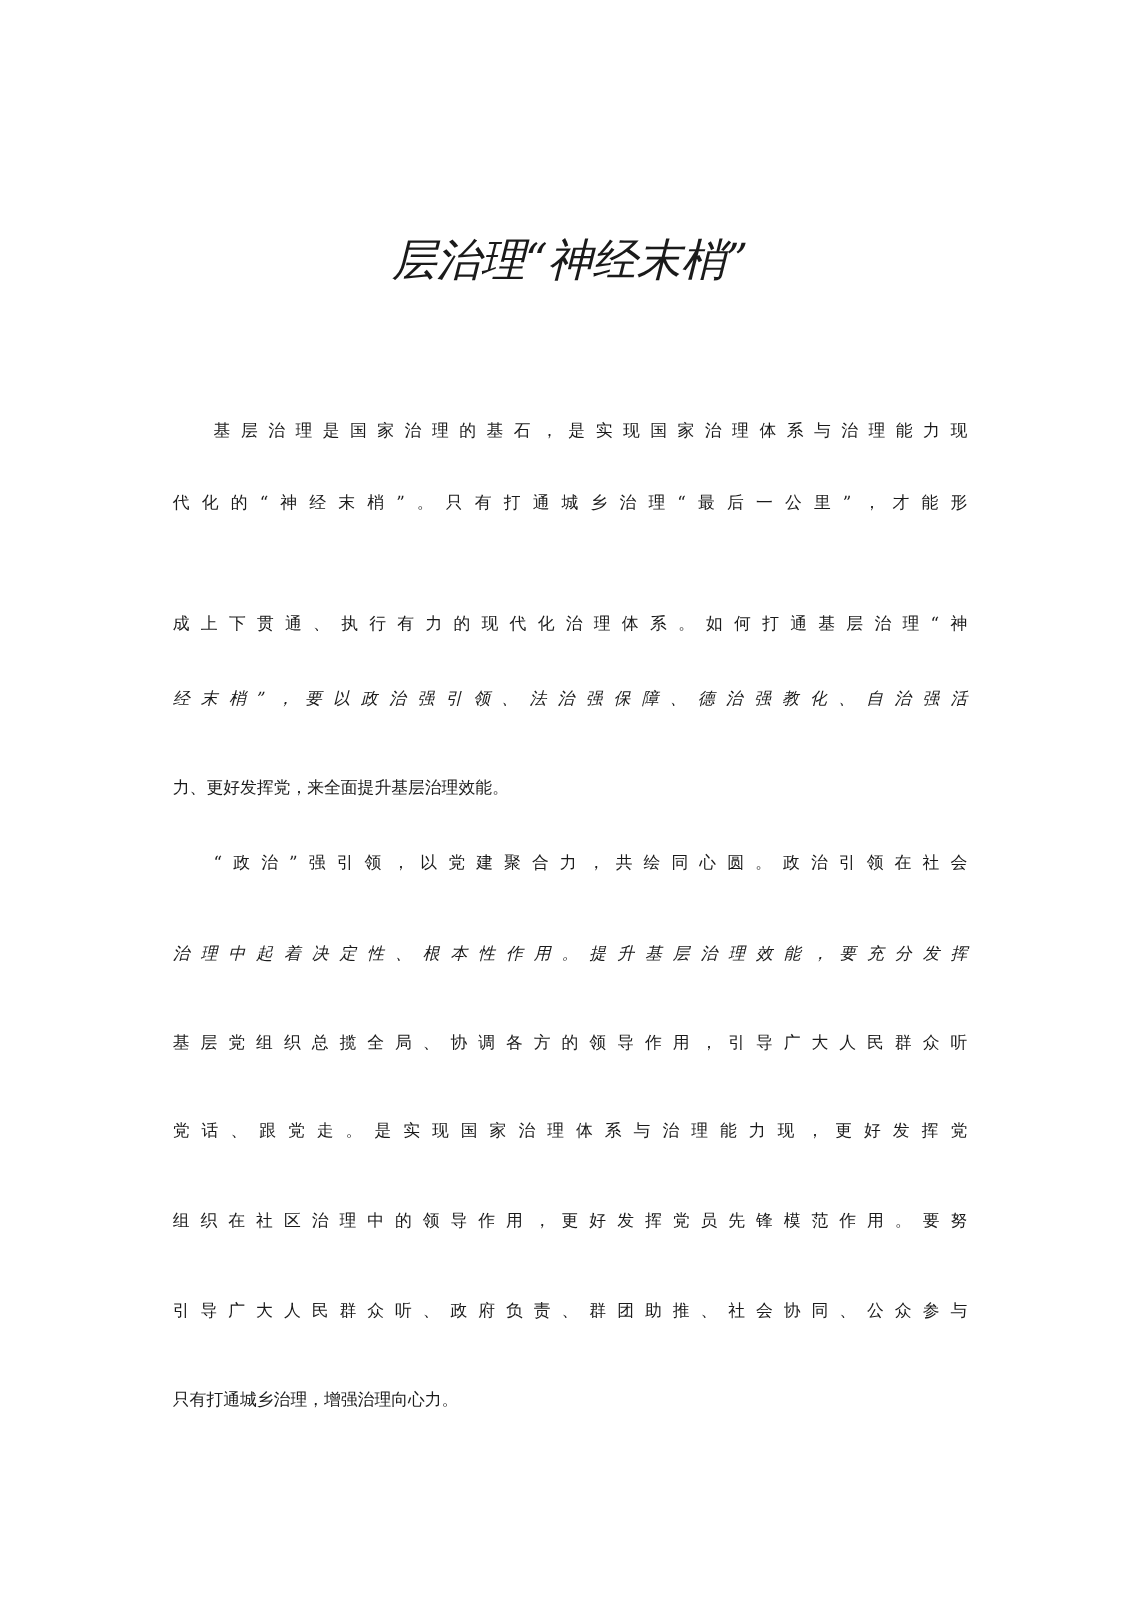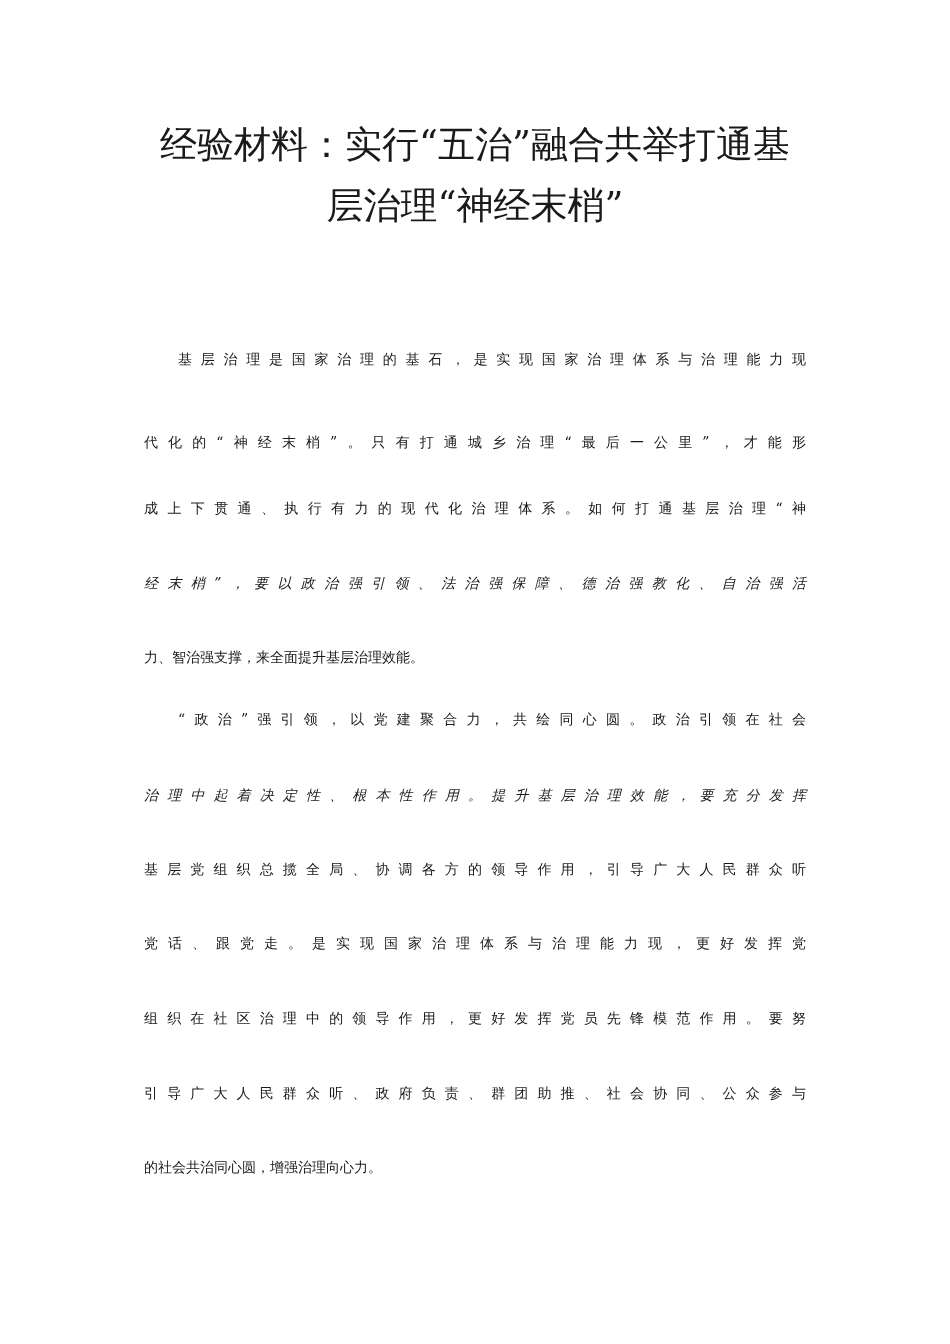--- a/index.html
+++ b/index.html
@@ -47,34 +47,33 @@
     }
     .body-line.last {
       text-align-last: left;
     }
   </style>
 </head>
 <body>
 
 <div class="page">
 
-  <div class="title-line" style="top:123px;">经验材料：实行“五治”融合共举打通基</div>
-  <div class="title-line" style="top:184px;">层治理“神经末梢”</div>
+  <div class="title-line" style="top:195px;font-style:italic;">层治理“神经末梢”</div>
 
   <div>
     <div class="body-line indent" style="top:345px;">基层治理是国家治理的基石，是实现国家治理体系与治理能力现</div>
-    <div class="body-line" style="top:428px;">代化的“神经末梢”。只有打通城乡治理“最后一公里”，才能形</div>
-    <div class="body-line" style="top:494px;">成上下贯通、执行有力的现代化治理体系。如何打通基层治理“神</div>
+    <div class="body-line" style="top:405px;">代化的“神经末梢”。只有打通城乡治理“最后一公里”，才能形</div>
+    <div class="body-line" style="top:506px;">成上下贯通、执行有力的现代化治理体系。如何打通基层治理“神</div>
     <div class="body-line" style="top:569px;font-style:italic;">经末梢”，要以政治强引领、法治强保障、德治强教化、自治强活</div>
-    <div class="body-line last" style="top:643px;">力、智治强支撑，来全面提升基层治理效能。</div>
+    <div class="body-line last" style="top:643px;">力、更好发挥党，来全面提升基层治理效能。</div>
   </div>
 
   <div>
     <div class="body-line indent" style="top:705px;">“政治”强引领，以党建聚合力，共绘同心圆。政治引领在社会</div>
     <div class="body-line" style="top:781px;font-style:italic;">治理中起着决定性、根本性作用。提升基层治理效能，要充分发挥</div>
     <div class="body-line" style="top:855px;">基层党组织总揽全局、协调各方的领导作用，引导广大人民群众听</div>
     <div class="body-line" style="top:929px;">党话、跟党走。是实现国家治理体系与治理能力现，更好发挥党</div>
     <div class="body-line" style="top:1004px;">组织在社区治理中的领导作用，更好发挥党员先锋模范作用。要努</div>
     <div class="body-line" style="top:1079px;">引导广大人民群众听、政府负责、群团助推、社会协同、公众参与</div>
-    <div class="body-line last" style="top:1153px;">的社会共治同心圆，增强治理向心力。</div>
+    <div class="body-line last" style="top:1153px;">只有打通城乡治理，增强治理向心力。</div>
   </div>
 
 </div>
 
 </body></html>

